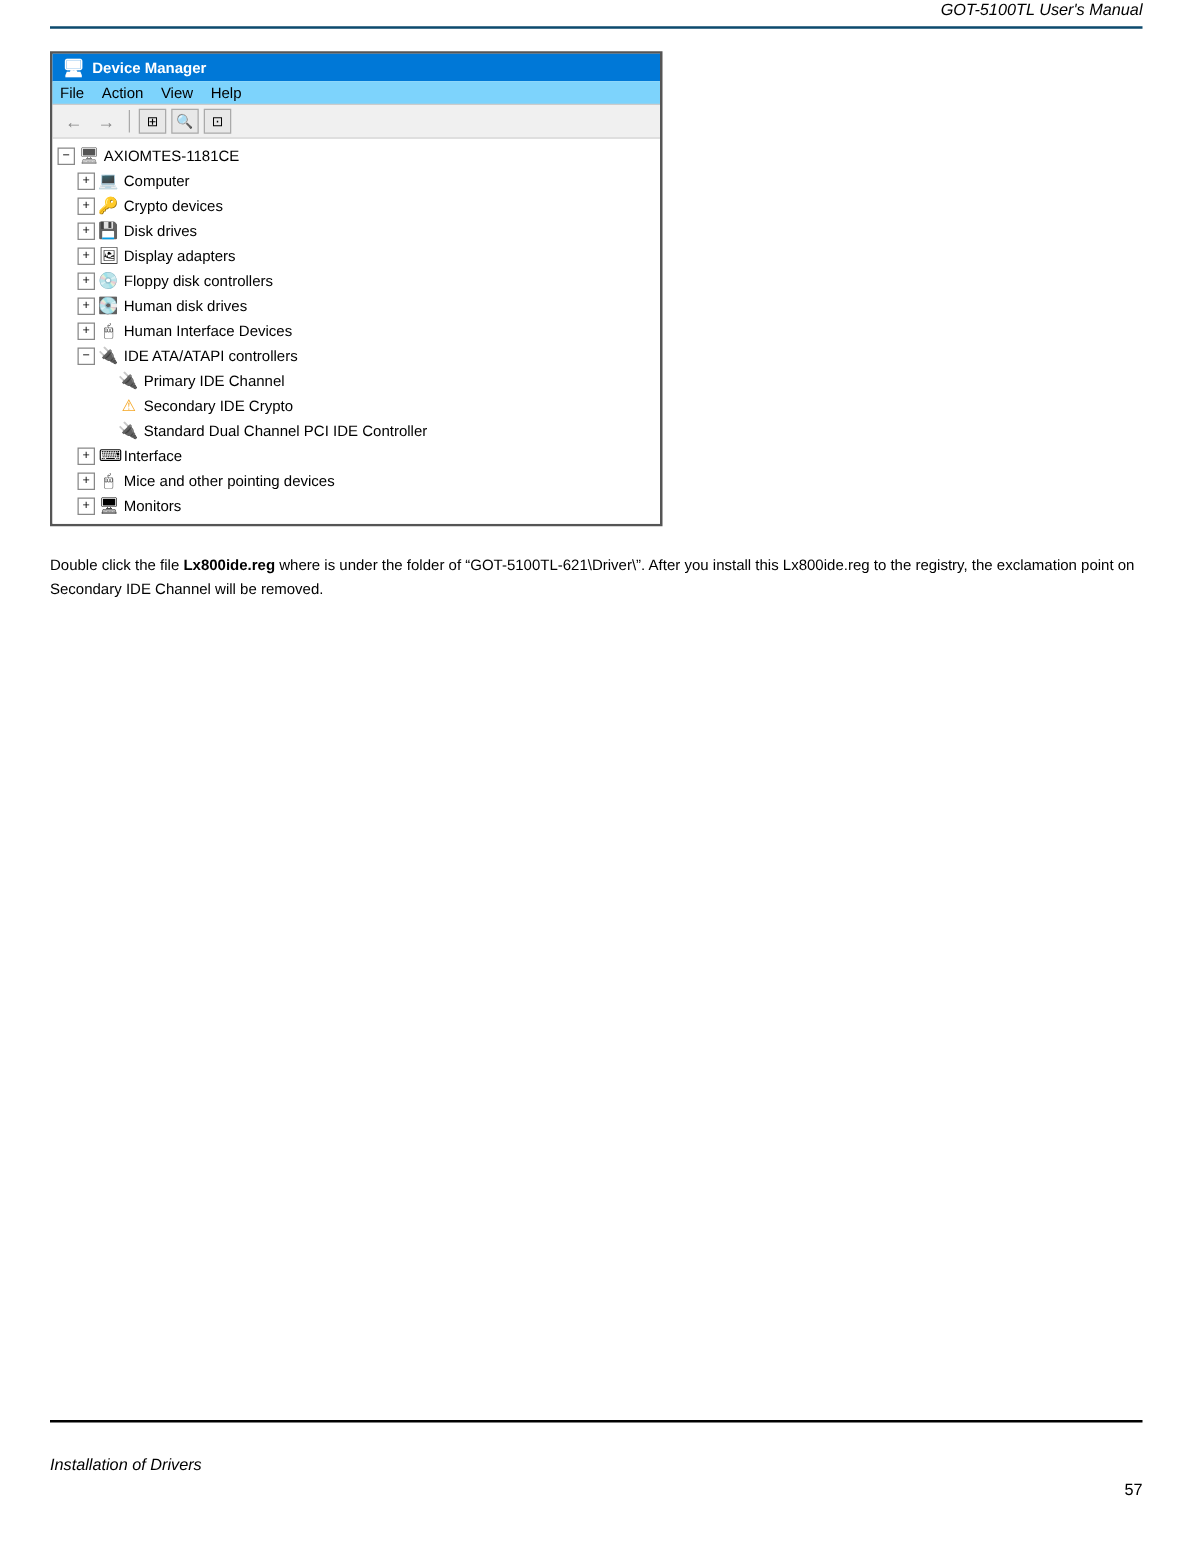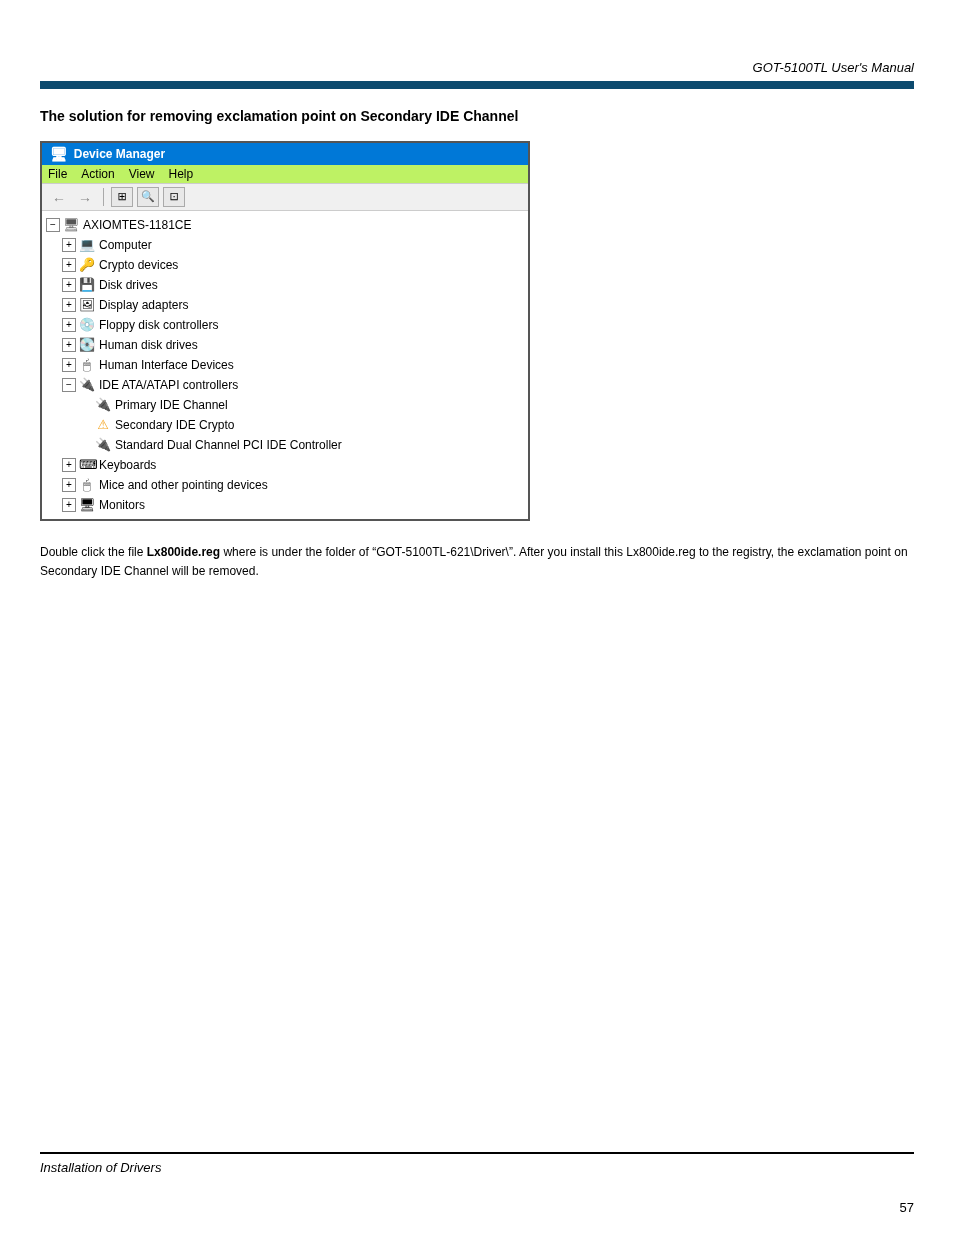--- a/index.html
+++ b/index.html
@@ -8,23 +8,22 @@
       min-height: 1235px;
       background: #fff;
       font-family: Arial, sans-serif;
       font-size: 14px;
       color: #000;
       position: relative;
     }
 
     
     .header-line {
-      border-bottom: 8px solid #0c4a6e;
+      border-bottom: 2px solid #0c4a6e;
       margin: 0 40px;
-      padding-top: 60px;
     }
     .header-title {
       text-align: right;
       font-style: italic;
       font-size: 13px;
       padding-bottom: 6px;
       padding-right: 0;
     }
 
     
@@ -57,21 +56,21 @@
       display: flex;
       align-items: center;
       gap: 6px;
     }
 
     .dm-titlebar-icon {
       font-size: 14px;
     }
 
     .dm-menubar {
-      background: #bef264;
+      background: #7dd3fc;
       border-bottom: 1px solid #ccc;
       padding: 2px 6px;
       font-size: 12px;
       display: flex;
       gap: 14px;
     }
 
     .dm-toolbar {
       background: #f0f0f0;
       border-bottom: 1px solid #ccc;
@@ -182,28 +181,28 @@
       margin-top: 10px;
     }
 
     .description b {
       font-weight: bold;
     }
 
     
     .footer {
       position: absolute;
-      bottom: 20px;
+      bottom: 36px;
       left: 40px;
       right: 40px;
       border-top: 2px solid #000;
       padding-top: 6px;
       display: flex;
       justify-content: space-between;
-      align-items: flex-start;
+      align-items: center;
     }
 
     .footer-left {
       font-style: italic;
       font-size: 13px;
     }
 
     .footer-right {
       font-size: 13px;
       margin-top: 40px;
@@ -211,21 +210,20 @@
   </style>
 </head>
 <body>
 
 <div class="header-line">
   <div class="header-title">GOT-5100TL User's Manual</div>
 </div>
 
 <div class="content">
 
-  <div class="section-title">The solution for removing exclamation point on Secondary IDE Channel</div>
 
   <div class="device-manager-window">
 
     <div class="dm-titlebar">
       <span class="dm-titlebar-icon">🖥</span>
       <span>Device Manager</span>
     </div>
 
     <div class="dm-menubar">
       <span>File</span>
@@ -313,21 +311,21 @@
 
       <div class="tree-item tree-indent-2">
         <span class="tree-spacer"></span>
         <span class="tree-icon icon-channel">🔌</span>
         <span class="tree-label">Standard Dual Channel PCI IDE Controller</span>
       </div>
 
       <div class="tree-item tree-indent-1">
         <span class="tree-expander">+</span>
         <span class="tree-icon">⌨</span>
-        <span class="tree-label">Keyboards</span>
+        <span class="tree-label">Interface</span>
       </div>
 
       <div class="tree-item tree-indent-1">
         <span class="tree-expander">+</span>
         <span class="tree-icon">🖱</span>
         <span class="tree-label">Mice and other pointing devices</span>
       </div>
 
       <div class="tree-item tree-indent-1">
         <span class="tree-expander">+</span>

